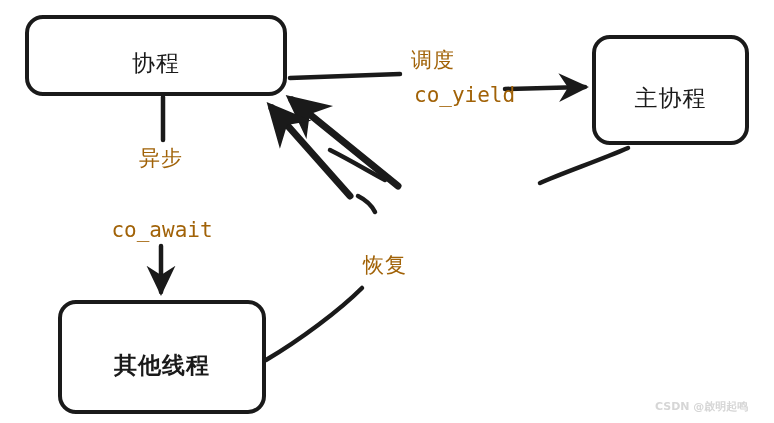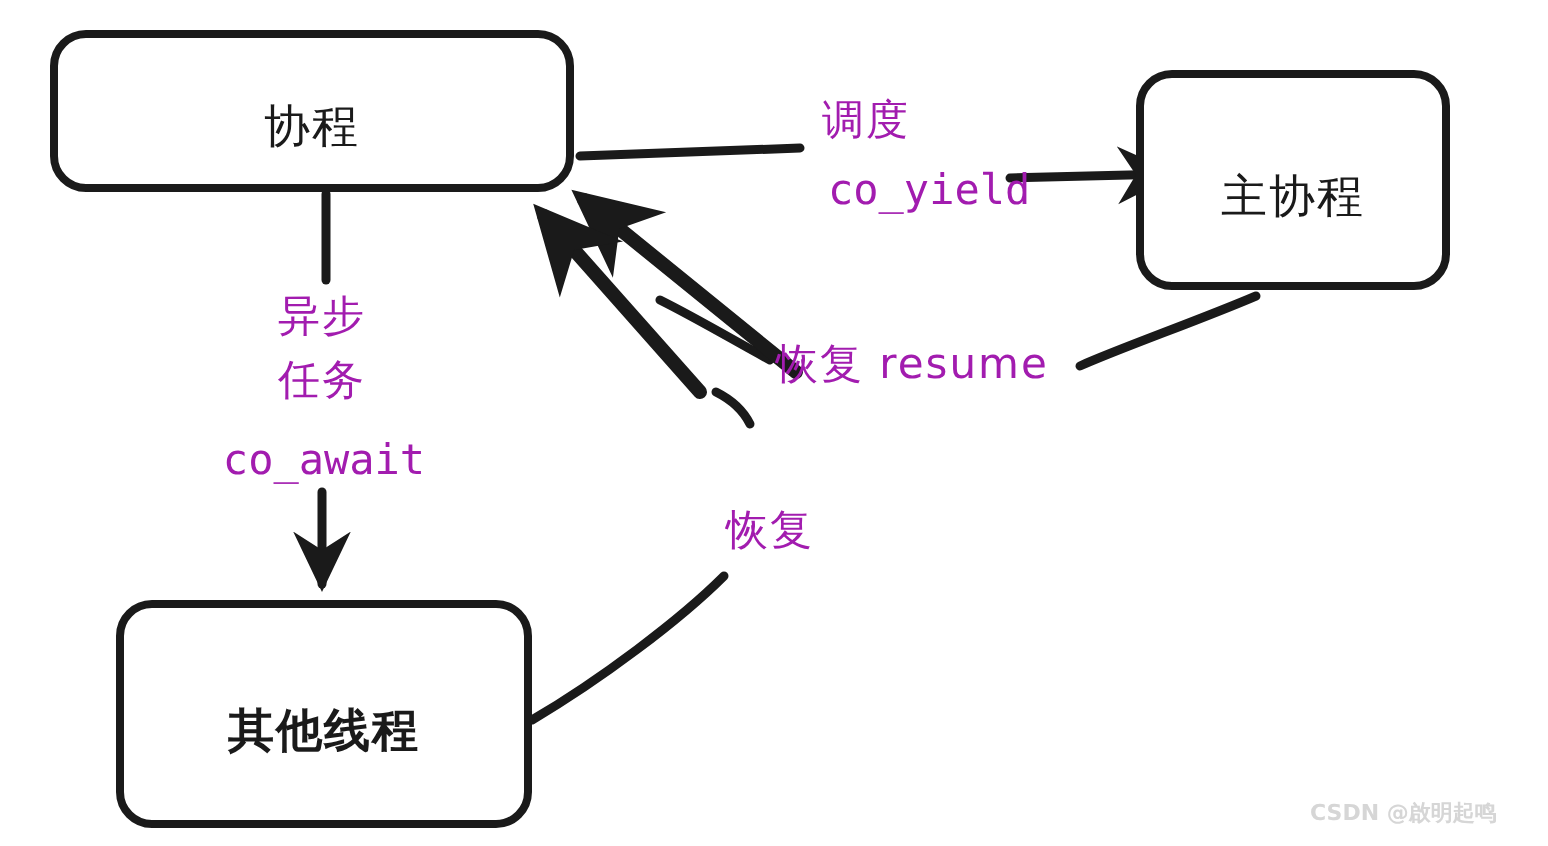--- a/index.html
+++ b/index.html
@@ -36,21 +36,21 @@
     font-family: "DejaVu Sans", sans-serif;
     font-size: 23px;
     color: #1a1a1a;
     letter-spacing: 1px;
     white-space: nowrap;
     margin-top: 16px;
   }
   .edge-label {
     position: absolute;
     font-family: "DejaVu Sans", sans-serif;
-    color: #a21caf;
+    color: #a16207;
     white-space: nowrap;
     line-height: 1.22;
   }
   .lbl-cn {
     font-size: 21px;
     letter-spacing: 1px;
   }
   .lbl-mono {
     font-family: "DejaVu Sans Mono", monospace;
     font-size: 21px;
@@ -100,44 +100,38 @@
       <path d="M 266 360 C 300 340, 340 310, 362 288" stroke="#1a1a1a" stroke-width="4.5" fill="none" stroke-linecap="round"></path>
       <path d="M 375 212 C 372 206, 366 200, 358 196" stroke="#1a1a1a" stroke-width="4.5" fill="none" stroke-linecap="round"></path>
       <path d="M 350 196 L 272 108" stroke="#1a1a1a" stroke-width="7" fill="none" stroke-linecap="round" marker-end="url(#arrow-thick)"></path>
     </g>
   </svg>
 
   <div class="node-box" style="left:25px; top:15px; width:262px; height:81px;">
     <span class="node-label">协程</span>
   </div>
 
-  <div class="node-box" style="left:568px; top:35px; width:157px; height:110px;">
+  <div class="node-box" style="left:592px; top:35px; width:157px; height:110px;">
     <span class="node-label">主协程</span>
   </div>
 
   <div class="node-box" style="left:58px; top:300px; width:208px; height:114px;font-weight:bold;">
     <span class="node-label">其他线程</span>
   </div>
 
   <div class="edge-label lbl-cn lbl-center" style="left:411px; top:48px;">
     <span>调度</span>
   </div>
   <div class="edge-label lbl-mono" style="left:386px; top:83px;margin-left:28px;">
     <span>co_yield</span>
   </div>
 
-  <div class="edge-label lbl-cn" style="left:388px; top:170px;">
-    <span>恢复 resume</span>
-  </div>
 
   <div class="edge-label lbl-cn lbl-center" style="left:126px; top:146px; width:70px;">
     <span>异步</span>
-  </div>
-  <div class="edge-label lbl-cn lbl-center" style="left:126px; top:178px; width:70px;">
-    <span>任务</span>
   </div>
   <div class="edge-label lbl-mono lbl-center" style="left:92px; top:218px; width:140px;">
     <span>co_await</span>
   </div>
 
   <div class="edge-label lbl-cn lbl-center" style="left:327px; top:253px; width:116px;">
     <span>恢复</span>
   </div>
 
   <div class="watermark" style="left:655px; top:399px;font-weight:bold;">CSDN @啟明起鸣</div>

